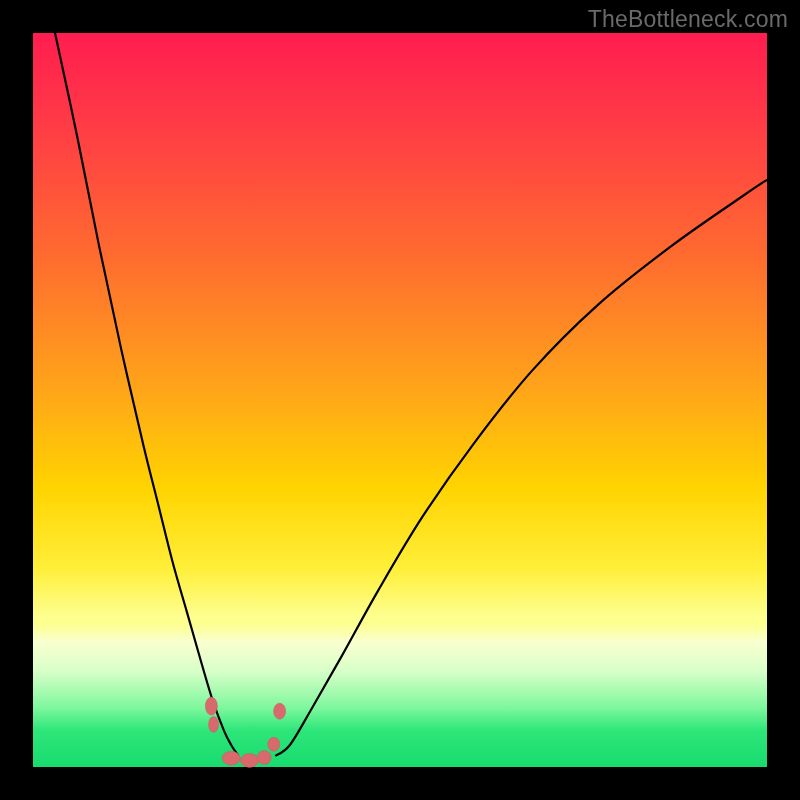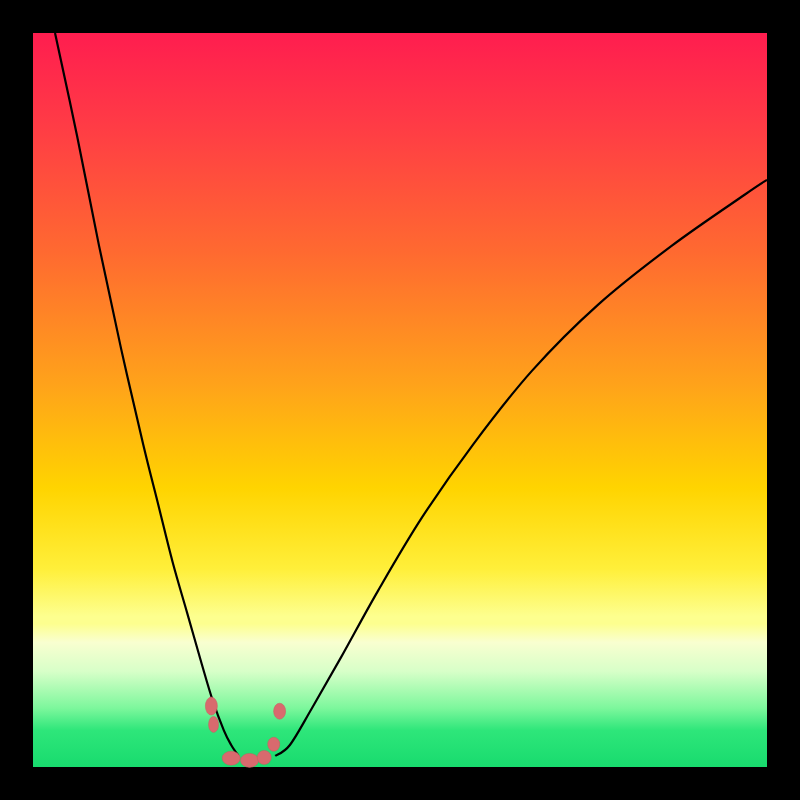--- a/index.html
+++ b/index.html
@@ -76,13 +76,14 @@
         <ellipse cx="178.362" cy="673.078" rx="6" ry="9"></ellipse>
         <ellipse cx="180.56400000000002" cy="691.428" rx="5" ry="8"></ellipse>
         <ellipse cx="198.18" cy="725.192" rx="9" ry="7"></ellipse>
         <ellipse cx="216.53" cy="727.394" rx="9" ry="7"></ellipse>
         <ellipse cx="231.21" cy="724.458" rx="7" ry="7"></ellipse>
         <ellipse cx="240.75199999999998" cy="711.246" rx="6" ry="7"></ellipse>
         <ellipse cx="246.62400000000002" cy="678.216" rx="6" ry="8"></ellipse>
       </g>
   </svg>
 
+  <div class="watermark">TheBottleneck.com</div>
 </div>
 
 </body></html>

